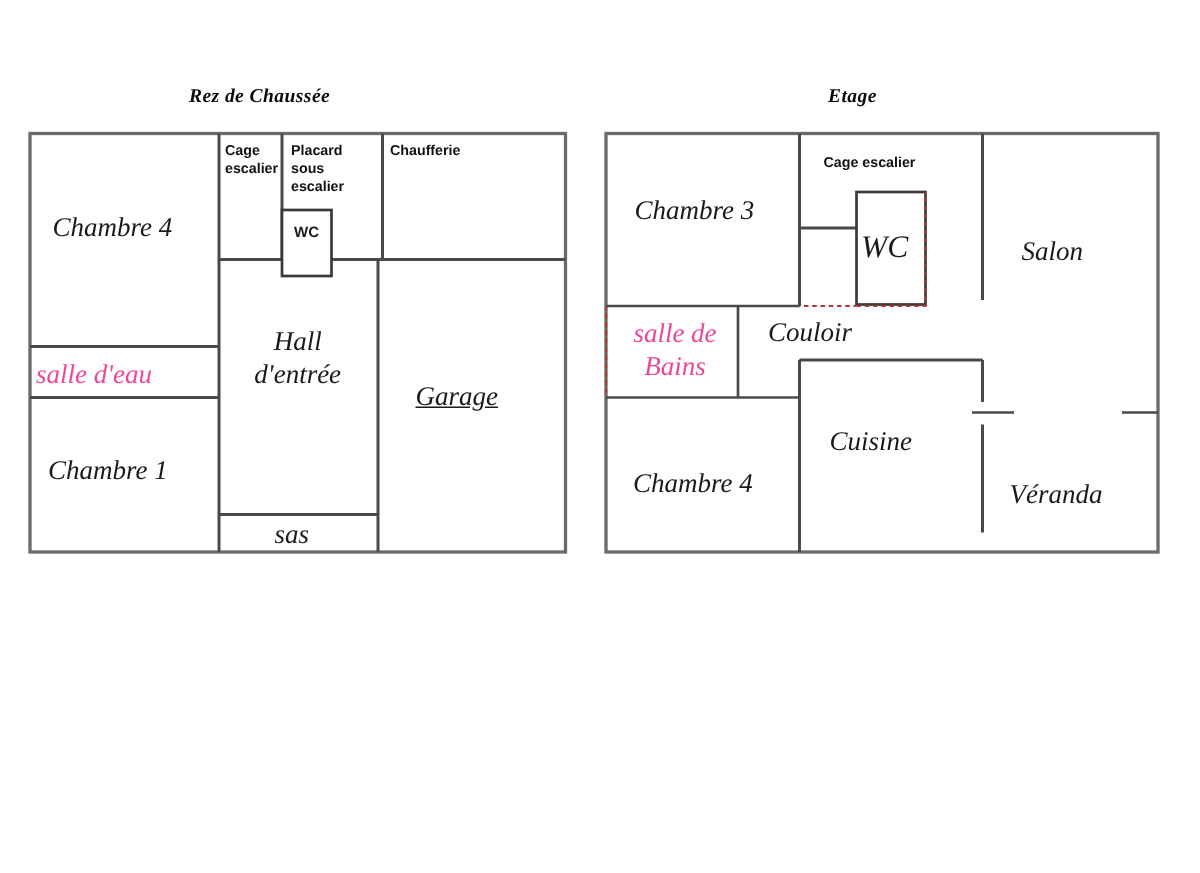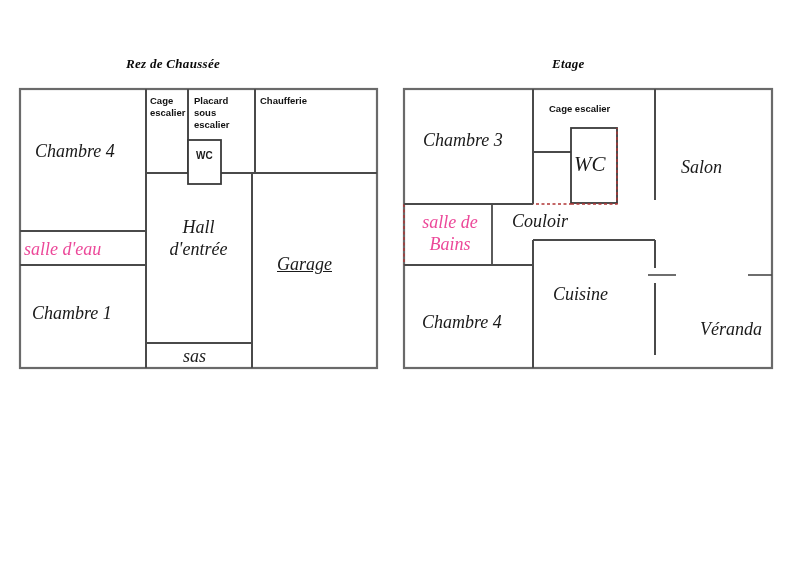--- a/index.html
+++ b/index.html
@@ -171,21 +171,21 @@
 <div class="room-label" style="left:681px; top:157px;">Salon</div>
 
 <div class="room-label blue two-line" style="left:411px; top:211px; width:78px; text-align:center;">
   <span>salle de</span><br>
   <span>Bains</span>
 </div>
 
 <div class="room-label" style="left:512px; top:211px;">Couloir</div>
 <div class="room-label" style="left:422px; top:312px;">Chambre 4</div>
 <div class="room-label" style="left:553px; top:284px;">Cuisine</div>
-<div class="room-label" style="left:673px; top:319px;margin-left:27px;">Véranda</div>
+<div class="room-label" style="left:673px; top:319px;">Véranda</div>
 
 <div id="banner">
   
 
   
 
   
   
 
   

